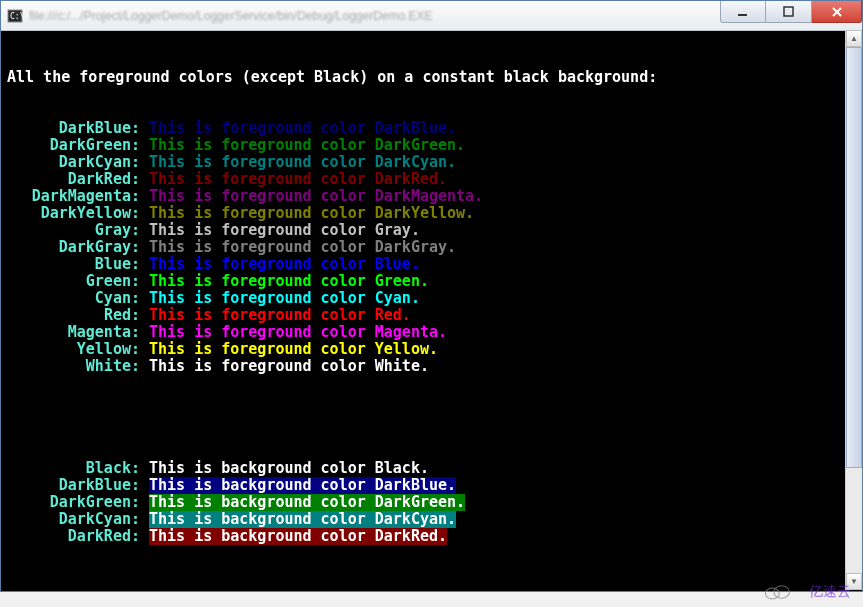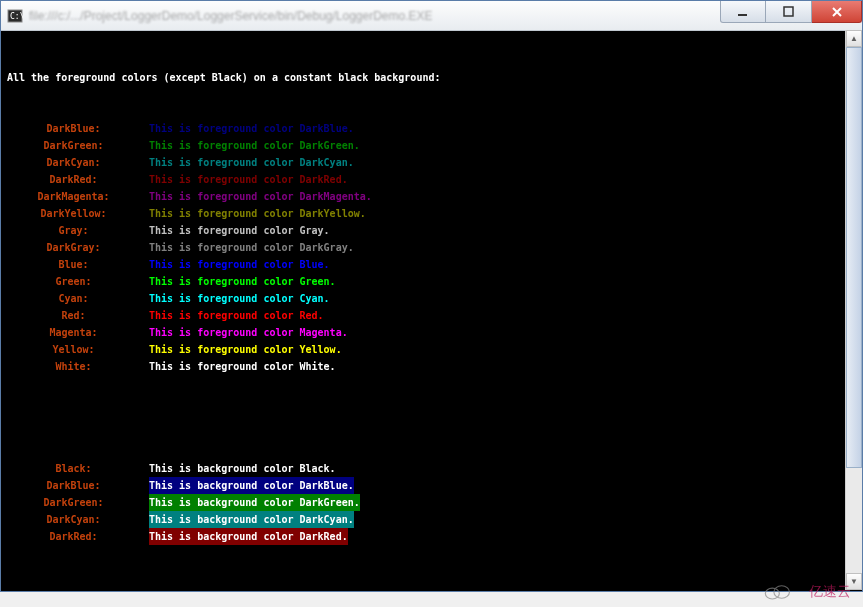--- a/index.html
+++ b/index.html
@@ -67,46 +67,46 @@
       width: 50px;
       border-radius: 0 0 3px 0;
     }
     .win-btn svg { display:block; }
     .console {
       background: #000;
       width: 100%;
       height: 560px;
       padding: 4px 6px;
       font-family: "Consolas", "Lucida Console", monospace;
-      font-size: 10px;
+      font-size: 15px;
       line-height: 17px;
       font-weight: bold;
       white-space: pre;
       overflow: hidden;
     }
     .header-line { color: #fff; }
     .row { display: flex; }
     .label {
       width: 133px;
-      text-align: center;
-      color: #c2410c;
+      text-align: right;
+      color: #5eead4;
     }
     .sp { width: 9px; }
     .txt { }
     .blank { height: 17px; }
     .watermark {
       position: absolute;
       right: 12px;
       bottom: 6px;
       display: flex;
       align-items: center;
       gap: 18px;
       opacity: 0.7;
       font-size: 14px;
-      color: #be185d;
+      color: #6d28d9;
     }
     .watermark-icon {
       width: 28px;
       height: 18px;
     }
     .scrollbar {
       position: absolute;
       right: 1px;
       top: 30px;
       width: 17px;

